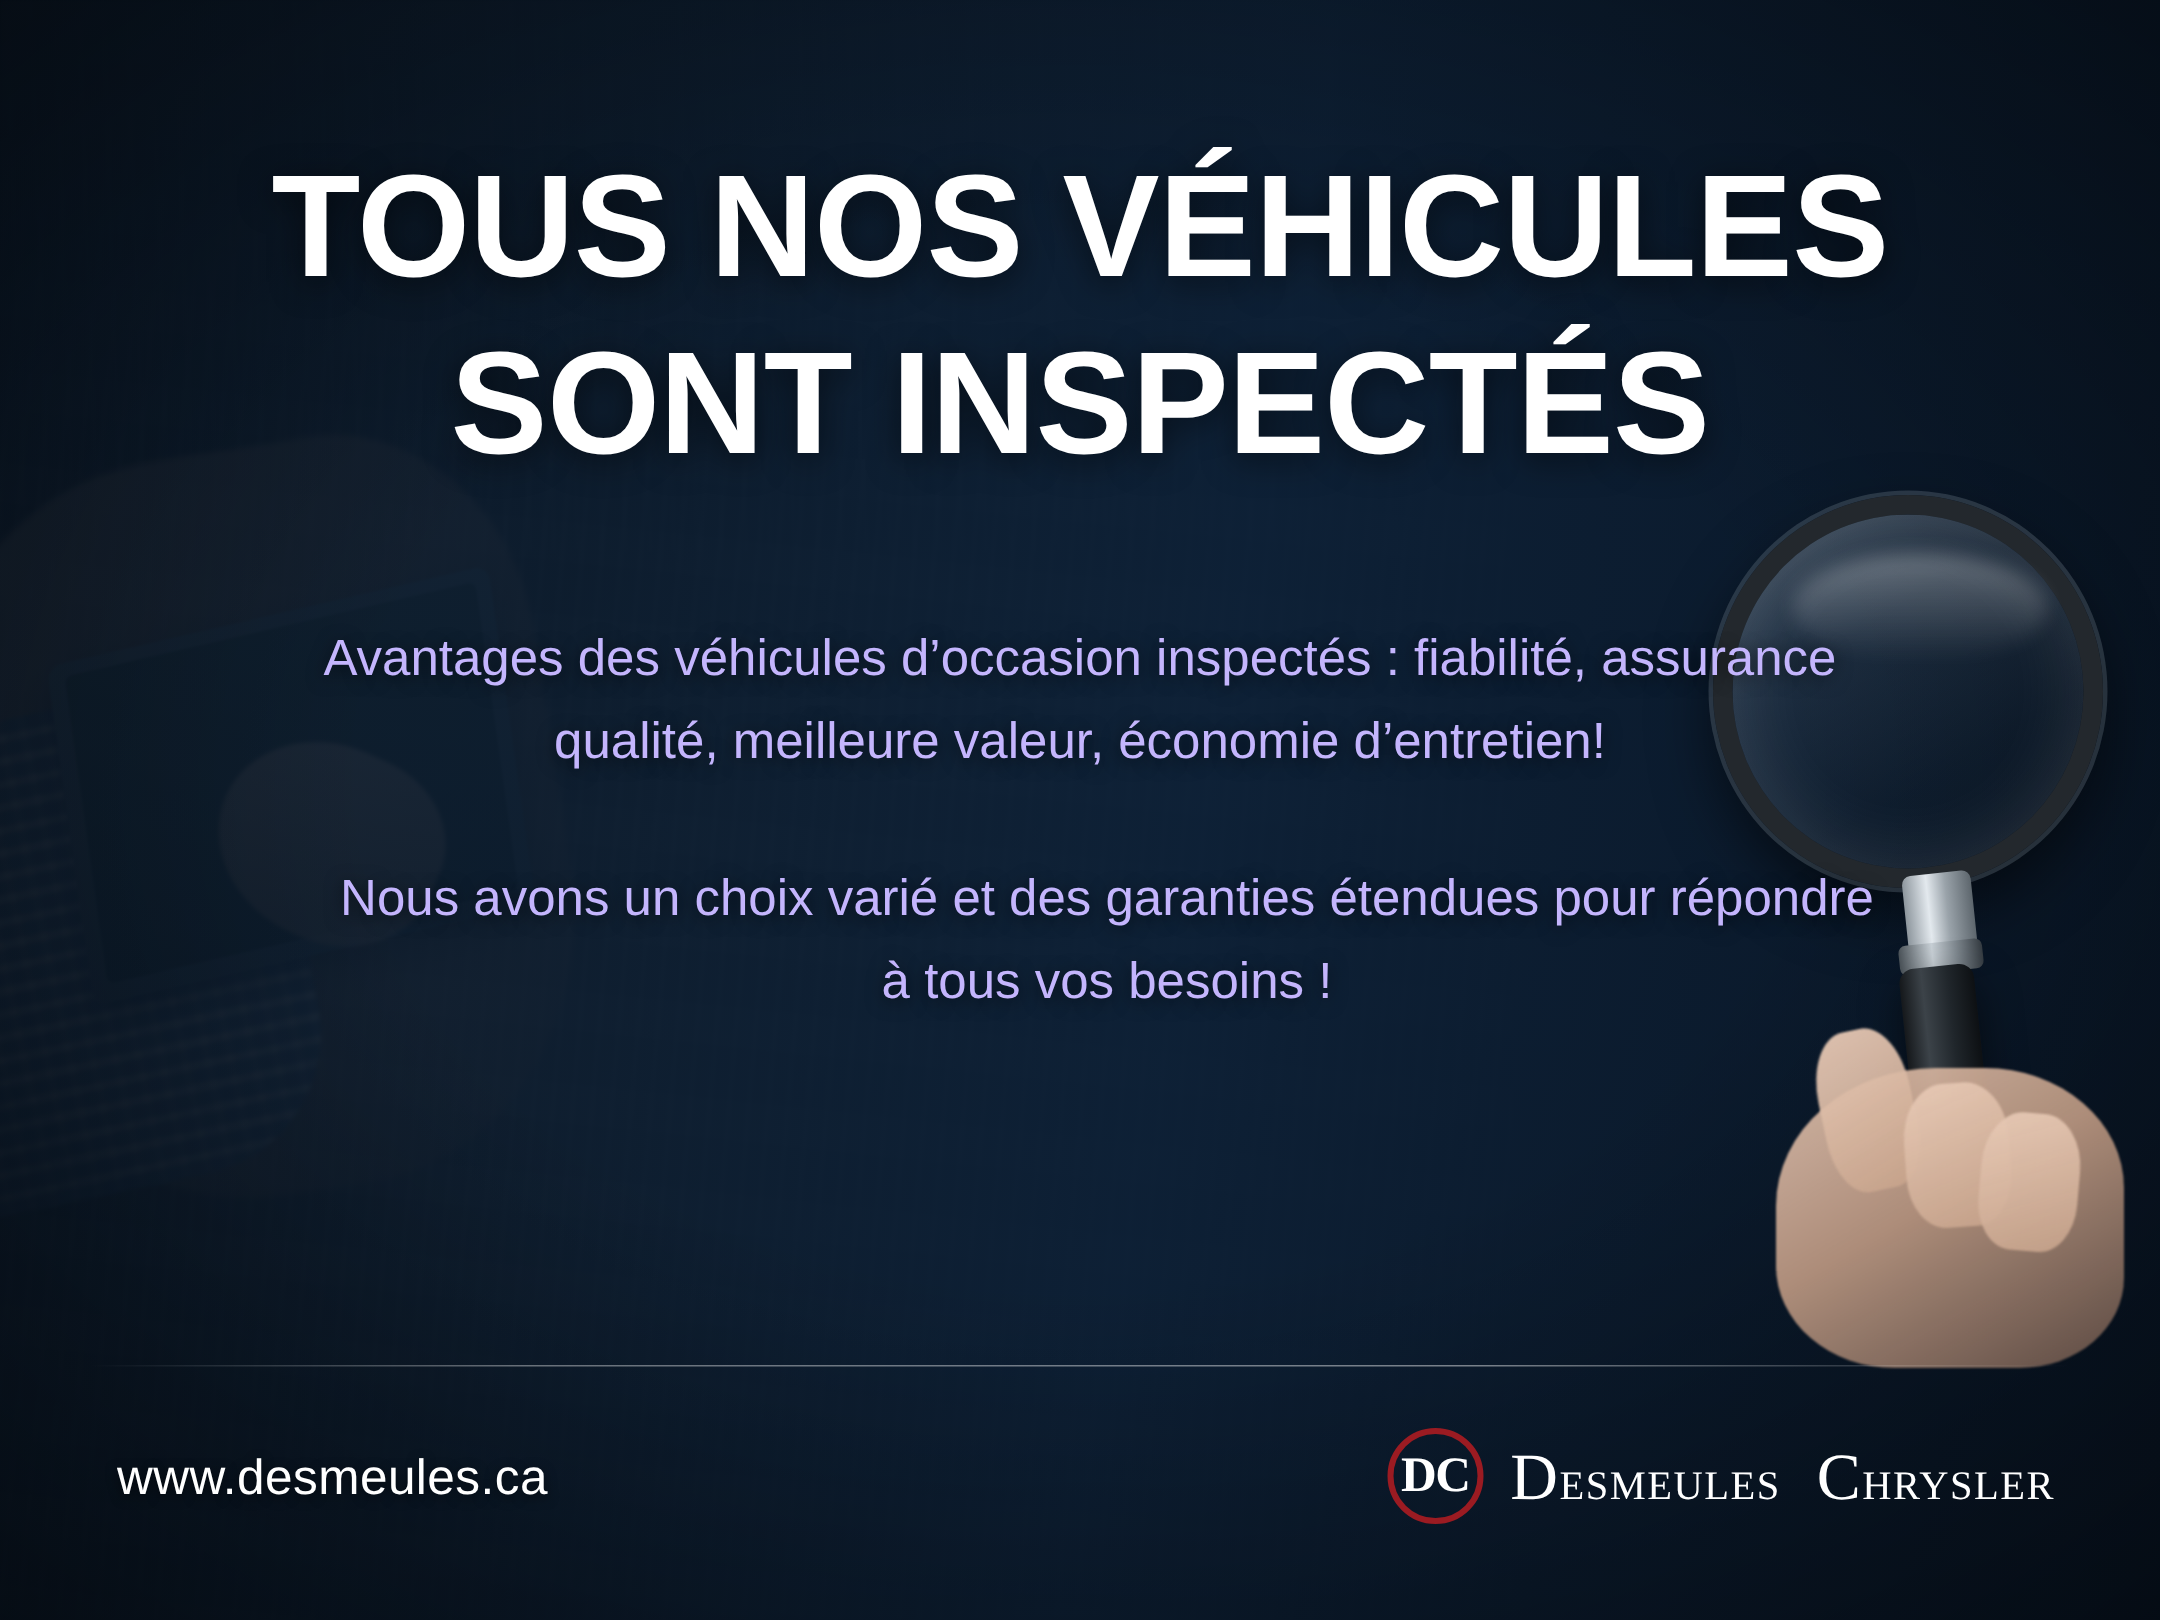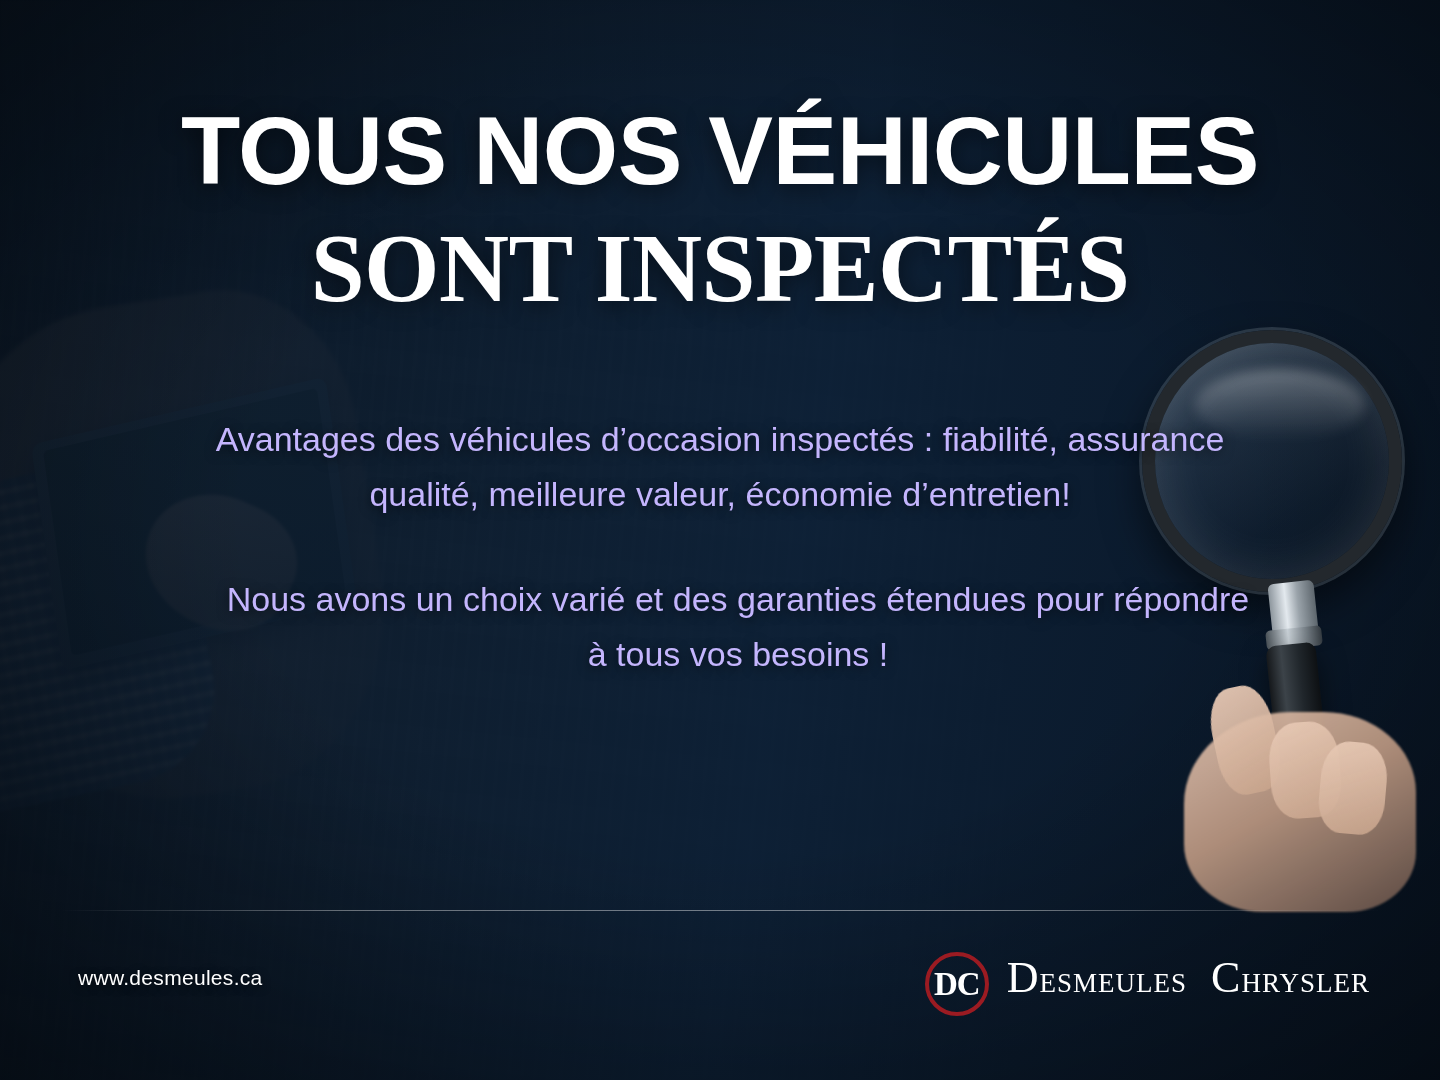--- a/index.html
+++ b/index.html
@@ -224,21 +224,21 @@
     top: 92px;
     text-align: center;
     color: #ffffff;
     font-weight: bold;
     font-size: 97px;
     line-height: 1.22;
     letter-spacing: -0.5px;
     text-shadow: 0 4px 22px rgba(0,0,0,.55);
     padding: 0 70px;
   }
-  .headline .l2 { display: block; font-family: Liberation Serif, serif; }
+  .headline .l2 { display: block; }
 
   .body-copy {
     position: absolute;
     left: 0;
     right: 0;
     top: 412px;
     text-align: center;
     color: #c4b5fd;
     font-size: 34px;
     line-height: 1.62;
@@ -255,30 +255,31 @@
     top: 910px;
     height: 1px;
     background: linear-gradient(90deg, rgba(255,255,255,0) 0%, rgba(255,255,255,.38) 22%, rgba(255,255,255,.45) 70%, rgba(255,255,255,0) 100%);
   }
 
   .website {
     position: absolute;
     left: 78px;
     top: 966px;
     color: #ffffff;
-    font-size: 21px;
+    font-size: 33px;
     letter-spacing: .3px;
     text-shadow: 0 2px 8px rgba(0,0,0,.6);
   }
 
   .logo {
     position: absolute;
     right: 70px;
     top: 952px;
     display: flex;
+    align-items: center;
     gap: 18px;
   }
   .logo-badge {
     position: relative;
     width: 64px;
     height: 64px;
     border-radius: 50%;
     border: 4px solid #9b1b22;
     display: flex;
     align-items: center;

